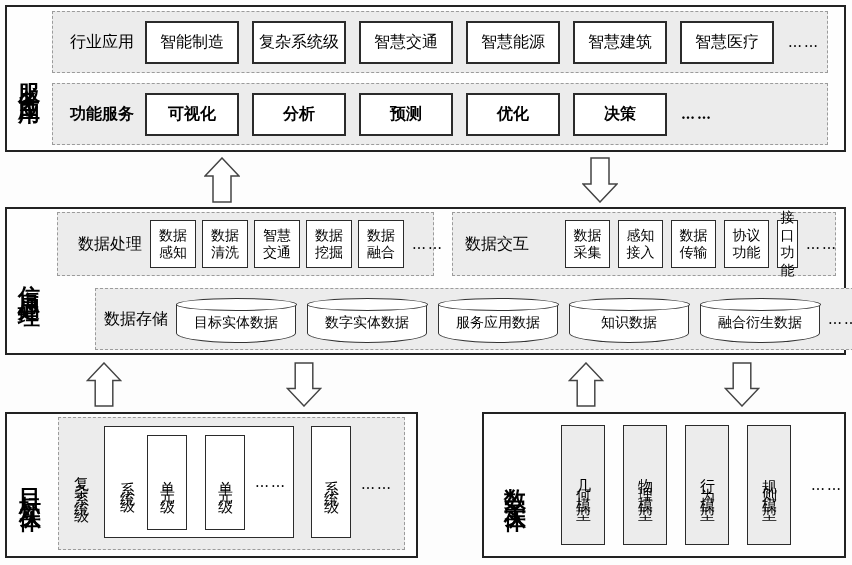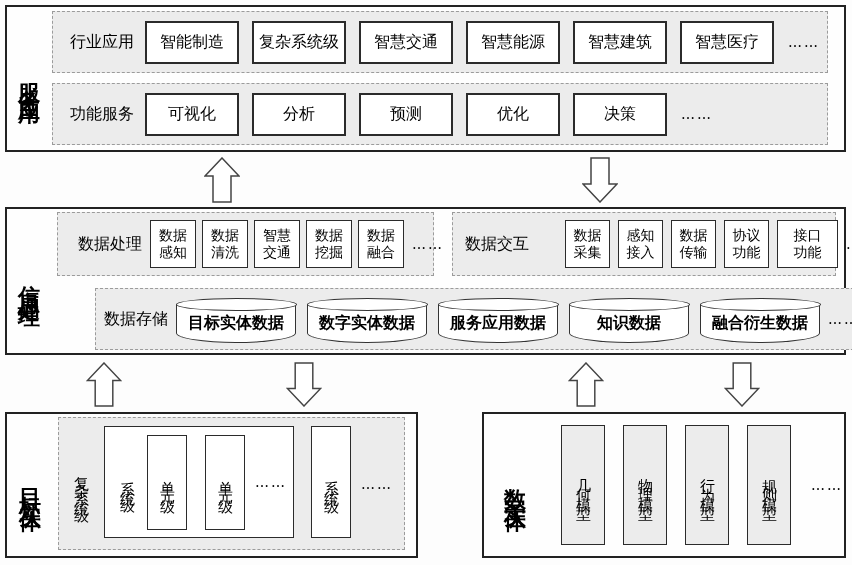--- a/index.html
+++ b/index.html
@@ -36,21 +36,21 @@
   .cyl {
     position:relative; width:120px; height:38px; margin-top:9px; background:#fff;
     border:1.5px solid #333; border-top:none;
     border-radius:0 0 60px 60px / 0 0 10px 10px;
     display:flex; align-items:center; justify-content:center; box-sizing:border-box;
   }
   .cyl-top {
     position:absolute; top:-7px; left:-1.5px; right:-1.5px; height:13px;
     background:#fff; border:1.5px solid #333; border-radius:50%; box-sizing:border-box;
   }
-  .cyl .txt { position:relative; font-size:16px; white-space:nowrap;font-weight:bold; }
+  .cyl .txt { position:relative; font-size:14px; white-space:nowrap; }
   .vtext {
     writing-mode:vertical-rl; text-orientation:upright;
     display:flex; align-items:center; justify-content:center;
     font-size:15px; letter-spacing:8px;
   }
   .vbox {
     writing-mode:vertical-rl; text-orientation:upright;
     display:flex; align-items:center; justify-content:center;
     font-size:15px; letter-spacing:9px;
     background:#fff; border:1.5px solid #2b2b2b; box-sizing:border-box;
@@ -72,21 +72,21 @@
         <div class="box bigbox">智能制造</div>
         <div class="box bigbox">复杂系统级</div>
         <div class="box bigbox">智慧交通</div>
         <div class="box bigbox">智慧能源</div>
         <div class="box bigbox">智慧建筑</div>
         <div class="box bigbox">智慧医疗</div>
       </div>
       <span class="more" style="margin-left:14px;">……</span>
     </div>
 
-    <div class="dashed" style="left:45px; top:76px; width:776px; height:62px; padding-left:6px;">
+    <div class="dashed" style="left:45px; top:76px; width:776px; height:62px; padding-left:6px;font-weight:bold;">
       <span class="rlabel" style="width:86px;">功能服务</span>
       <div class="boxes" style="gap:13px;">
         <div class="box bigbox">可视化</div>
         <div class="box bigbox">分析</div>
         <div class="box bigbox">预测</div>
         <div class="box bigbox">优化</div>
         <div class="box bigbox">决策</div>
       </div>
       <span class="more" style="margin-left:14px;">……</span>
     </div>
@@ -132,21 +132,21 @@
           </div>
         <div class="sbox" style="width:45px;">
             <span class="wrap2">感知接入</span>
           </div>
         <div class="sbox" style="width:45px;">
             <span class="wrap2">数据传输</span>
           </div>
         <div class="sbox" style="width:45px;">
             <span class="wrap2">协议功能</span>
           </div>
-        <div class="sbox" style="width:61px;">
+        <div class="sbox" style="width:21px;">
             <span class="wrap2">接口功能</span>
           </div>
       </div>
       <span class="more" style="margin-left:8px;">……</span>
     </div>
 
     <div class="dashed" style="left:50px; top:79px; width:779px; height:62px; margin-left:38px;">
       <span class="rlabel" style="width:80px;">数据存储</span>
       <div class="boxes" style="gap:11px;">
         <div class="cyl">

